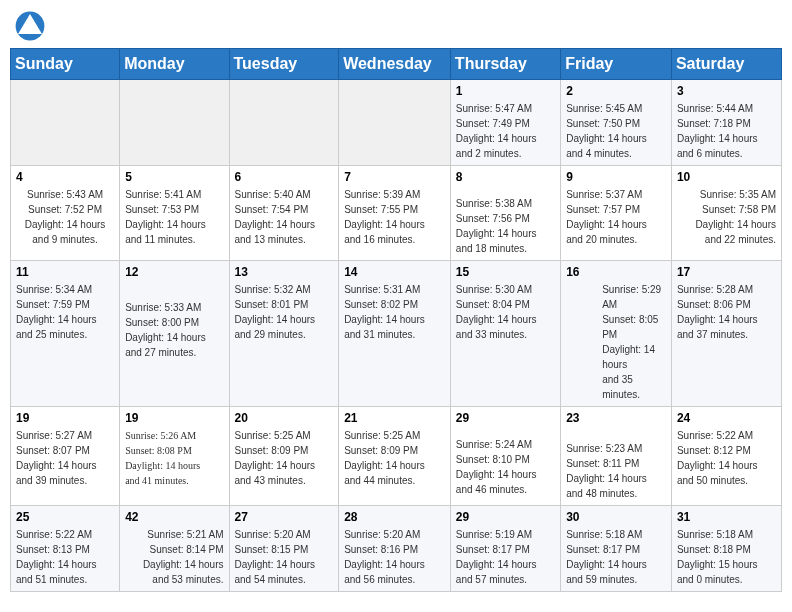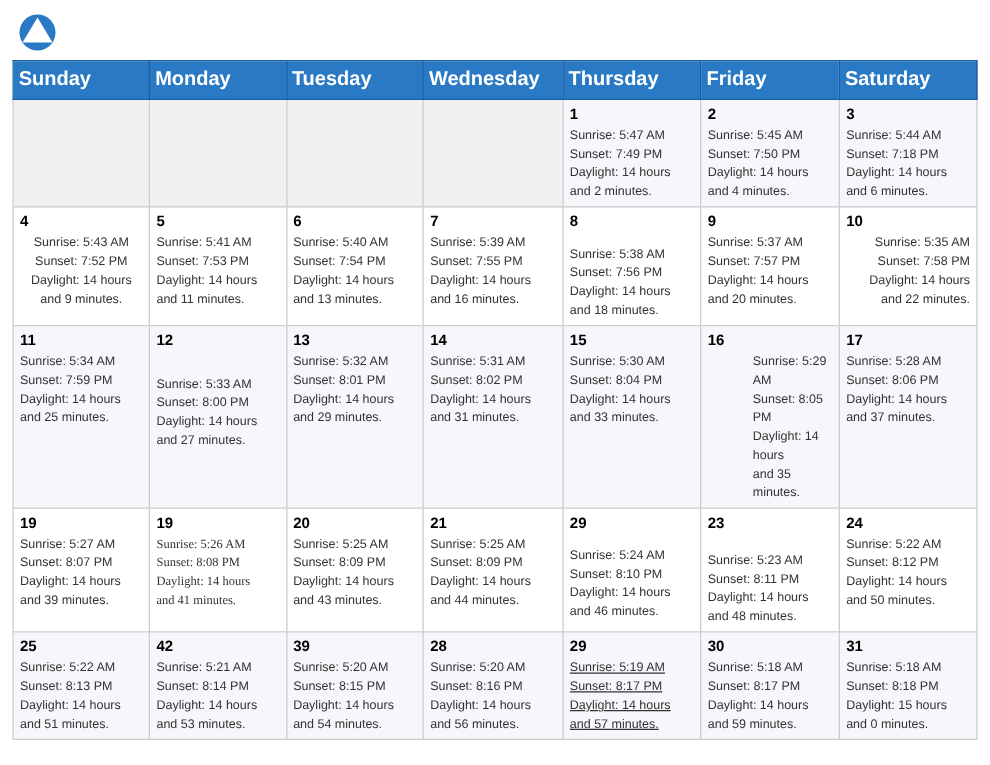--- a/index.html
+++ b/index.html
@@ -313,42 +313,42 @@
       <tr>
         <td>
           <span class="day-number">25</span>
           <div class="day-info" style="white-space: pre-line;">Sunrise: 5:22 AM
 Sunset: 8:13 PM
 Daylight: 14 hours
 and 51 minutes.</div>
         </td>
         <td>
           <span class="day-number">42</span>
-          <div class="day-info" style="white-space: pre-line;">Sunrise: 5:21 AM
+          <div class="day-info" style="white-space: pre-line; text-align: right;">Sunrise: 5:21 AM
 Sunset: 8:14 PM
 Daylight: 14 hours
 and 53 minutes.</div>
         </td>
         <td>
-          <span class="day-number">39</span>
+          <span class="day-number">27</span>
           <div class="day-info" style="white-space: pre-line;">Sunrise: 5:20 AM
 Sunset: 8:15 PM
 Daylight: 14 hours
 and 54 minutes.</div>
         </td>
         <td>
           <span class="day-number">28</span>
           <div class="day-info" style="white-space: pre-line;">Sunrise: 5:20 AM
 Sunset: 8:16 PM
 Daylight: 14 hours
 and 56 minutes.</div>
         </td>
         <td>
           <span class="day-number">29</span>
-          <div class="day-info" style="white-space: pre-line; text-decoration: underline;">Sunrise: 5:19 AM
+          <div class="day-info" style="white-space: pre-line;">Sunrise: 5:19 AM
 Sunset: 8:17 PM
 Daylight: 14 hours
 and 57 minutes.</div>
         </td>
         <td>
           <span class="day-number">30</span>
           <div class="day-info" style="white-space: pre-line;">Sunrise: 5:18 AM
 Sunset: 8:17 PM
 Daylight: 14 hours
 and 59 minutes.</div>

